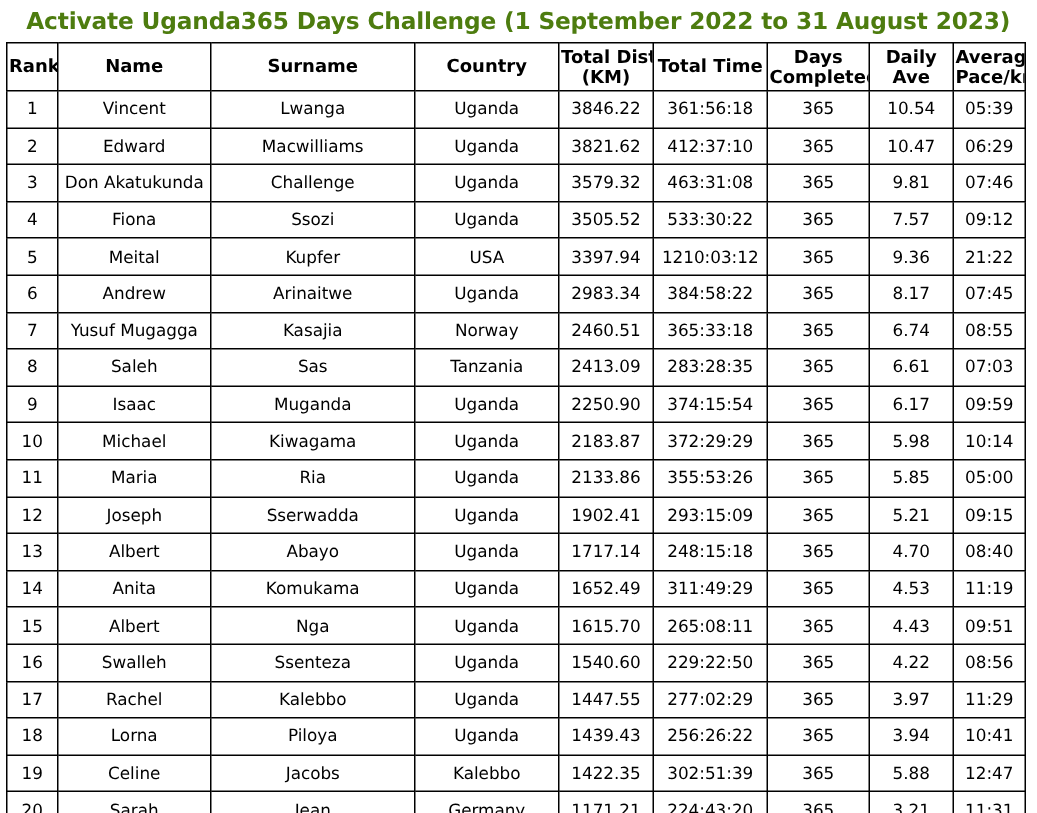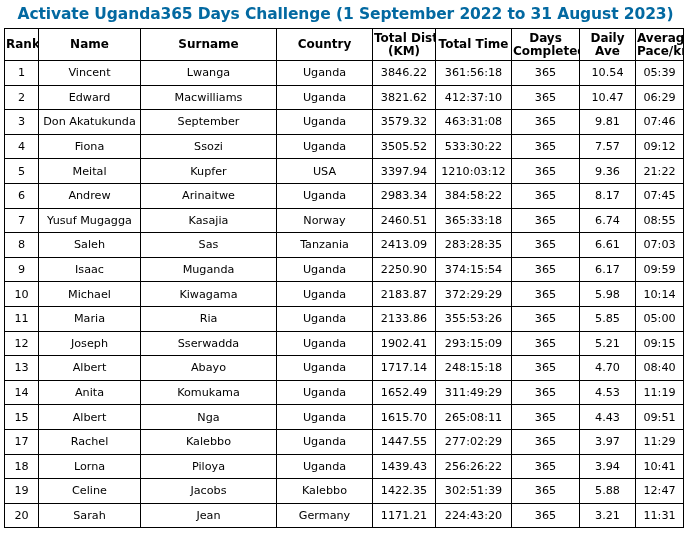--- a/index.html
+++ b/index.html
@@ -33,21 +33,21 @@
     justify-content: center;
     background: #ffffff;
     box-sizing: border-box;
   }
   .title-text {
     font-family: "DejaVu Sans", sans-serif;
     font-weight: bold;
     font-size: 15.5px;
     letter-spacing: -0.1px;
     white-space: nowrap;
-    color: #0369a1;
+    color: #4d7c0f;
   }
 
   
   table.grid {
     border-collapse: collapse;
     width: 679px;
     margin-left: 4px;
     table-layout: fixed;
     background: #ffffff;
   }
@@ -172,21 +172,21 @@
           <td class="c-country">Uganda</td>
           <td class="c-dist">3821.62</td>
           <td class="c-time">412:37:10</td>
           <td class="c-days">365</td>
           <td class="c-ave">10.47</td>
           <td class="c-pace">06:29</td>
         </tr>
         <tr class="row">
           <td class="c-rank">3</td>
           <td class="c-name">Don Akatukunda</td>
-          <td class="c-surname">September</td>
+          <td class="c-surname">Challenge</td>
           <td class="c-country">Uganda</td>
           <td class="c-dist">3579.32</td>
           <td class="c-time">463:31:08</td>
           <td class="c-days">365</td>
           <td class="c-ave">9.81</td>
           <td class="c-pace">07:46</td>
         </tr>
         <tr class="row">
           <td class="c-rank">4</td>
           <td class="c-name">Fiona</td>
@@ -313,20 +313,31 @@
           <td class="c-name">Albert</td>
           <td class="c-surname">Nga</td>
           <td class="c-country">Uganda</td>
           <td class="c-dist">1615.70</td>
           <td class="c-time">265:08:11</td>
           <td class="c-days">365</td>
           <td class="c-ave">4.43</td>
           <td class="c-pace">09:51</td>
         </tr>
         <tr class="row">
+          <td class="c-rank">16</td>
+          <td class="c-name">Swalleh</td>
+          <td class="c-surname">Ssenteza</td>
+          <td class="c-country">Uganda</td>
+          <td class="c-dist">1540.60</td>
+          <td class="c-time">229:22:50</td>
+          <td class="c-days">365</td>
+          <td class="c-ave">4.22</td>
+          <td class="c-pace">08:56</td>
+        </tr>
+        <tr class="row">
           <td class="c-rank">17</td>
           <td class="c-name">Rachel</td>
           <td class="c-surname">Kalebbo</td>
           <td class="c-country">Uganda</td>
           <td class="c-dist">1447.55</td>
           <td class="c-time">277:02:29</td>
           <td class="c-days">365</td>
           <td class="c-ave">3.97</td>
           <td class="c-pace">11:29</td>
         </tr>

